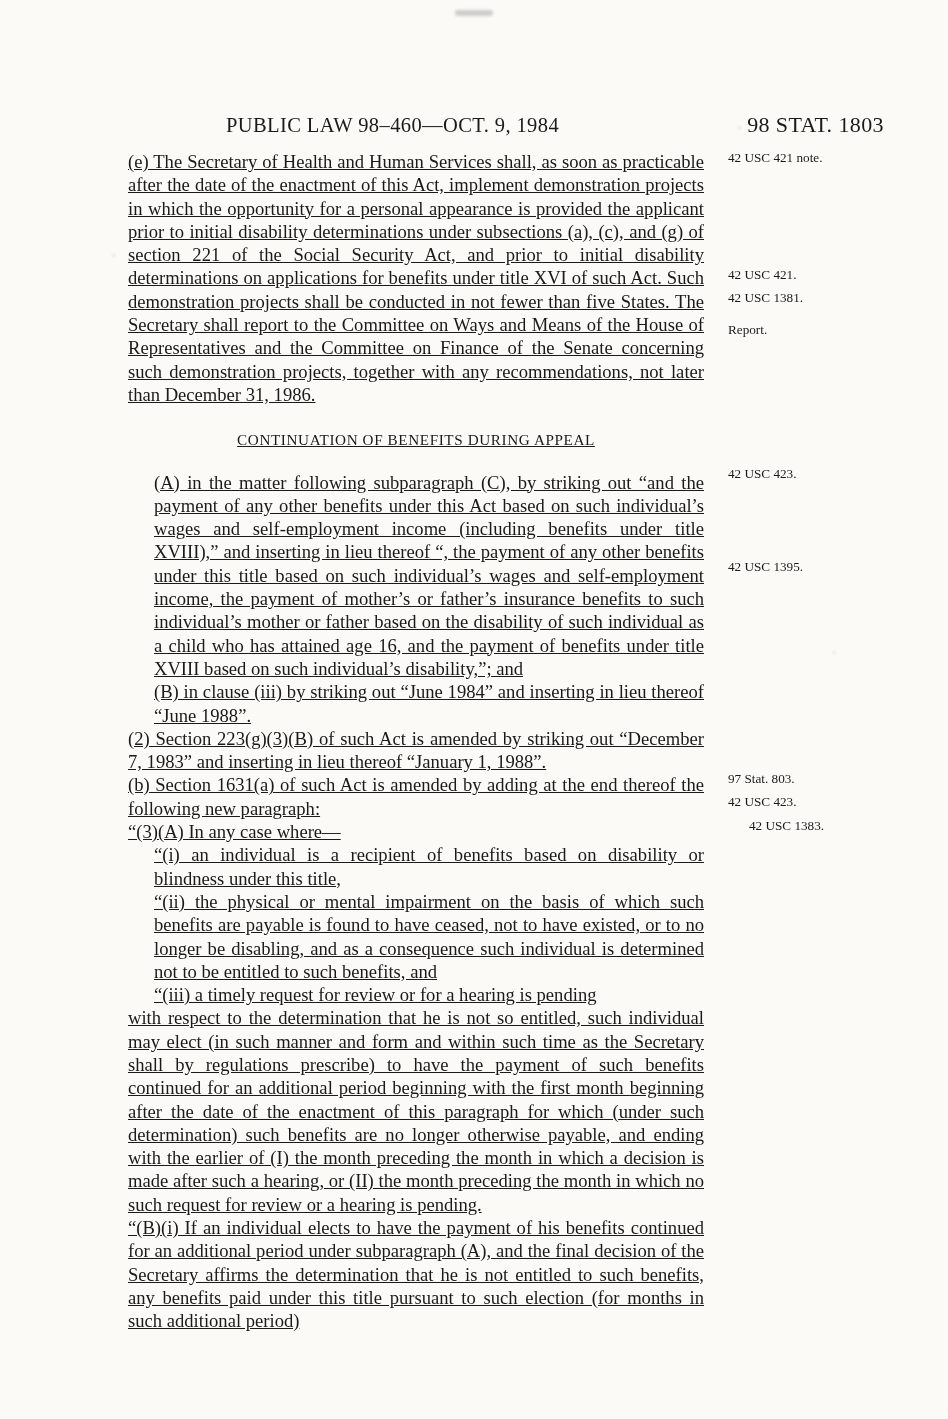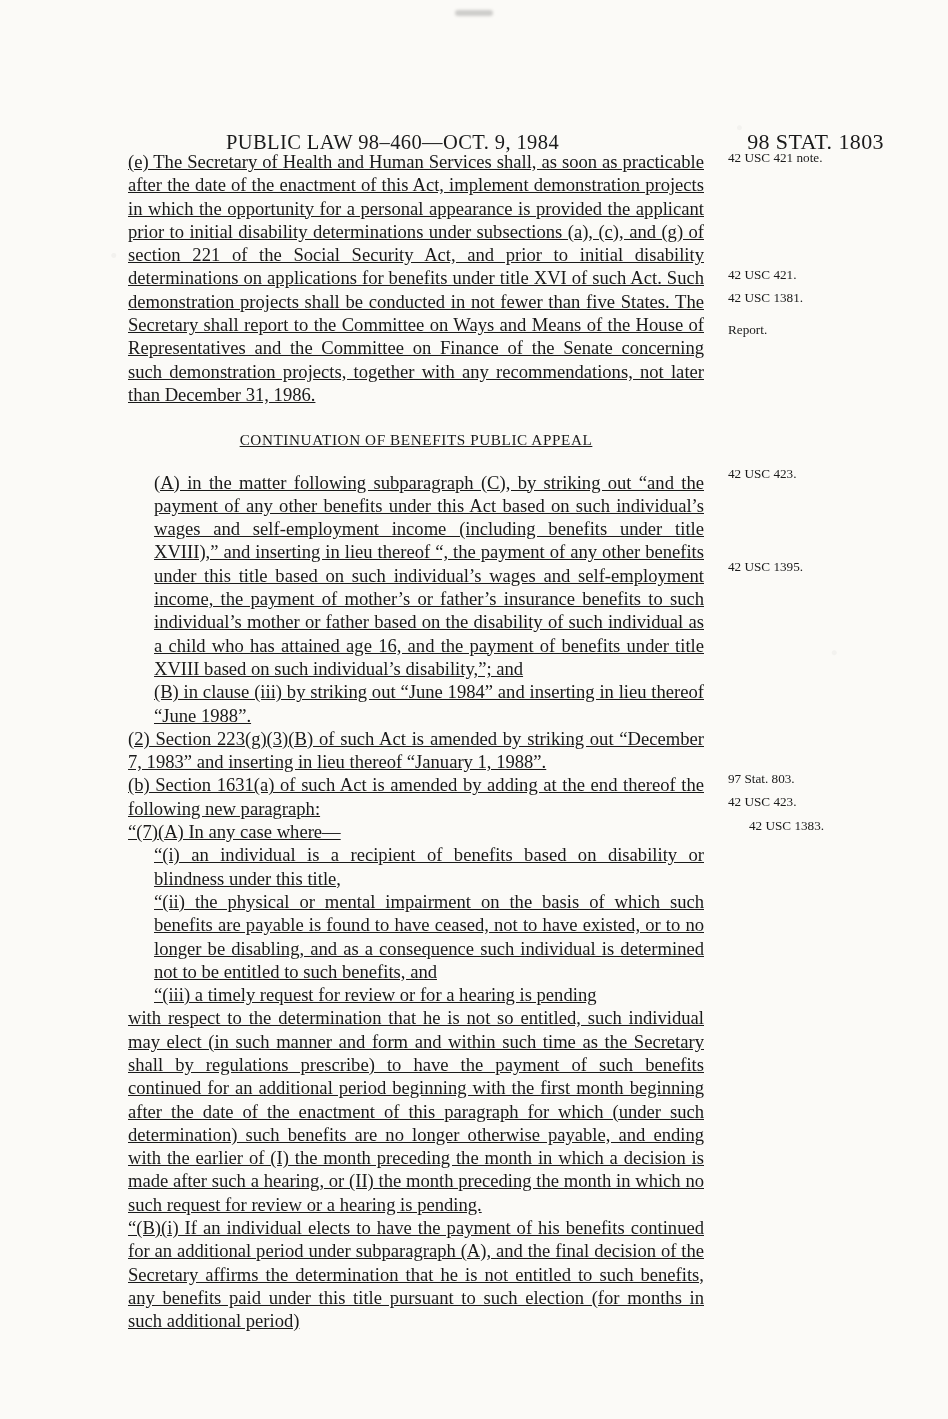--- a/index.html
+++ b/index.html
@@ -35,21 +35,21 @@
     pointer-events: none;
   }
   .content {
     position: absolute;
     left: 0; top: 0; right: 0; bottom: 0;
   }
 
   
   .runhead {
     position: absolute;
-    top: 129px;
+    top: 112px;
     left: 130px;
     width: 760px;
     display: flex;
     justify-content: space-between;
     align-items: baseline;
     font-size: 20.5px;
     letter-spacing: 0.4px;
   }
   .runhead .left { padding-left: 96px; }
   .runhead .right { padding-right: 6px; font-size: 22px; }
@@ -124,32 +124,32 @@
 
     <div class="runhead">
       <div class="left">PUBLIC LAW 98–460—OCT. 9, 1984</div>
       <div class="right">98 STAT. 1803</div>
     </div>
 
     <div class="col">
 
       <p class="p-ind">(e) The Secretary of Health and Human Services shall, as soon as practicable after the date of the enactment of this Act, implement demonstration projects in which the opportunity for a personal appearance is provided the applicant prior to initial disability determinations under subsections (a), (c), and (g) of section 221 of the Social Security Act, and prior to initial disability determinations on applications for benefits under title XVI of such Act. Such demonstration projects shall be conducted in not fewer than five States. The Secretary shall report to the Committee on Ways and Means of the House of Representatives and the Committee on Finance of the Senate concerning such demonstration projects, together with any recommendations, not later than December 31, 1986.</p>
 
-      <p class="center-head smallcap">CONTINUATION OF BENEFITS PUBLIC APPEAL</p>
+      <p class="center-head smallcap">CONTINUATION OF BENEFITS DURING APPEAL</p>
 
 
       <p class="p-ind blk">(A) in the matter following subparagraph (C), by striking out “and the payment of any other benefits under this Act based on such individual’s wages and self-employment income (including benefits under title XVIII),” and inserting in lieu thereof “, the payment of any other benefits under this title based on such individual’s wages and self-employment income, the payment of mother’s or father’s insurance benefits to such individual’s mother or father based on the disability of such individual as a child who has attained age 16, and the payment of benefits under title XVIII based on such individual’s disability,”; and</p>
 
       <p class="p-ind blk">(B) in clause (iii) by striking out “June 1984” and inserting in lieu thereof “June 1988”.</p>
 
       <p class="p-ind">(2) Section 223(g)(3)(B) of such Act is amended by striking out “December 7, 1983” and inserting in lieu thereof “January 1, 1988”.</p>
 
       <p class="p-ind">(b) Section 1631(a) of such Act is amended by adding at the end thereof the following new paragraph:</p>
 
-      <p class="p-ind">“(7)(A) In any case where—</p>
+      <p class="p-ind">“(3)(A) In any case where—</p>
 
       <p class="p-ind blk">“(i) an individual is a recipient of benefits based on disability or blindness under this title,</p>
 
       <p class="p-ind blk">“(ii) the physical or mental impairment on the basis of which such benefits are payable is found to have ceased, not to have existed, or to no longer be disabling, and as a consequence such individual is determined not to be entitled to such benefits, and</p>
 
       <p class="p-ind blk">“(iii) a timely request for review or for a hearing is pending</p>
 
       <p>with respect to the determination that he is not so entitled, such individual may elect (in such manner and form and within such time as the Secretary shall by regulations prescribe) to have the payment of such benefits continued for an additional period beginning with the first month beginning after the date of the enactment of this paragraph for which (under such determination) such benefits are no longer otherwise payable, and ending with the earlier of (I) the month preceding the month in which a decision is made after such a hearing, or (II) the month preceding the month in which no such request for review or a hearing is pending.</p>
 
       <p class="p-ind">“(B)(i) If an individual elects to have the payment of his benefits continued for an additional period under subparagraph (A), and the final decision of the Secretary affirms the determination that he is not entitled to such benefits, any benefits paid under this title pursuant to such election (for months in such additional period)</p>

